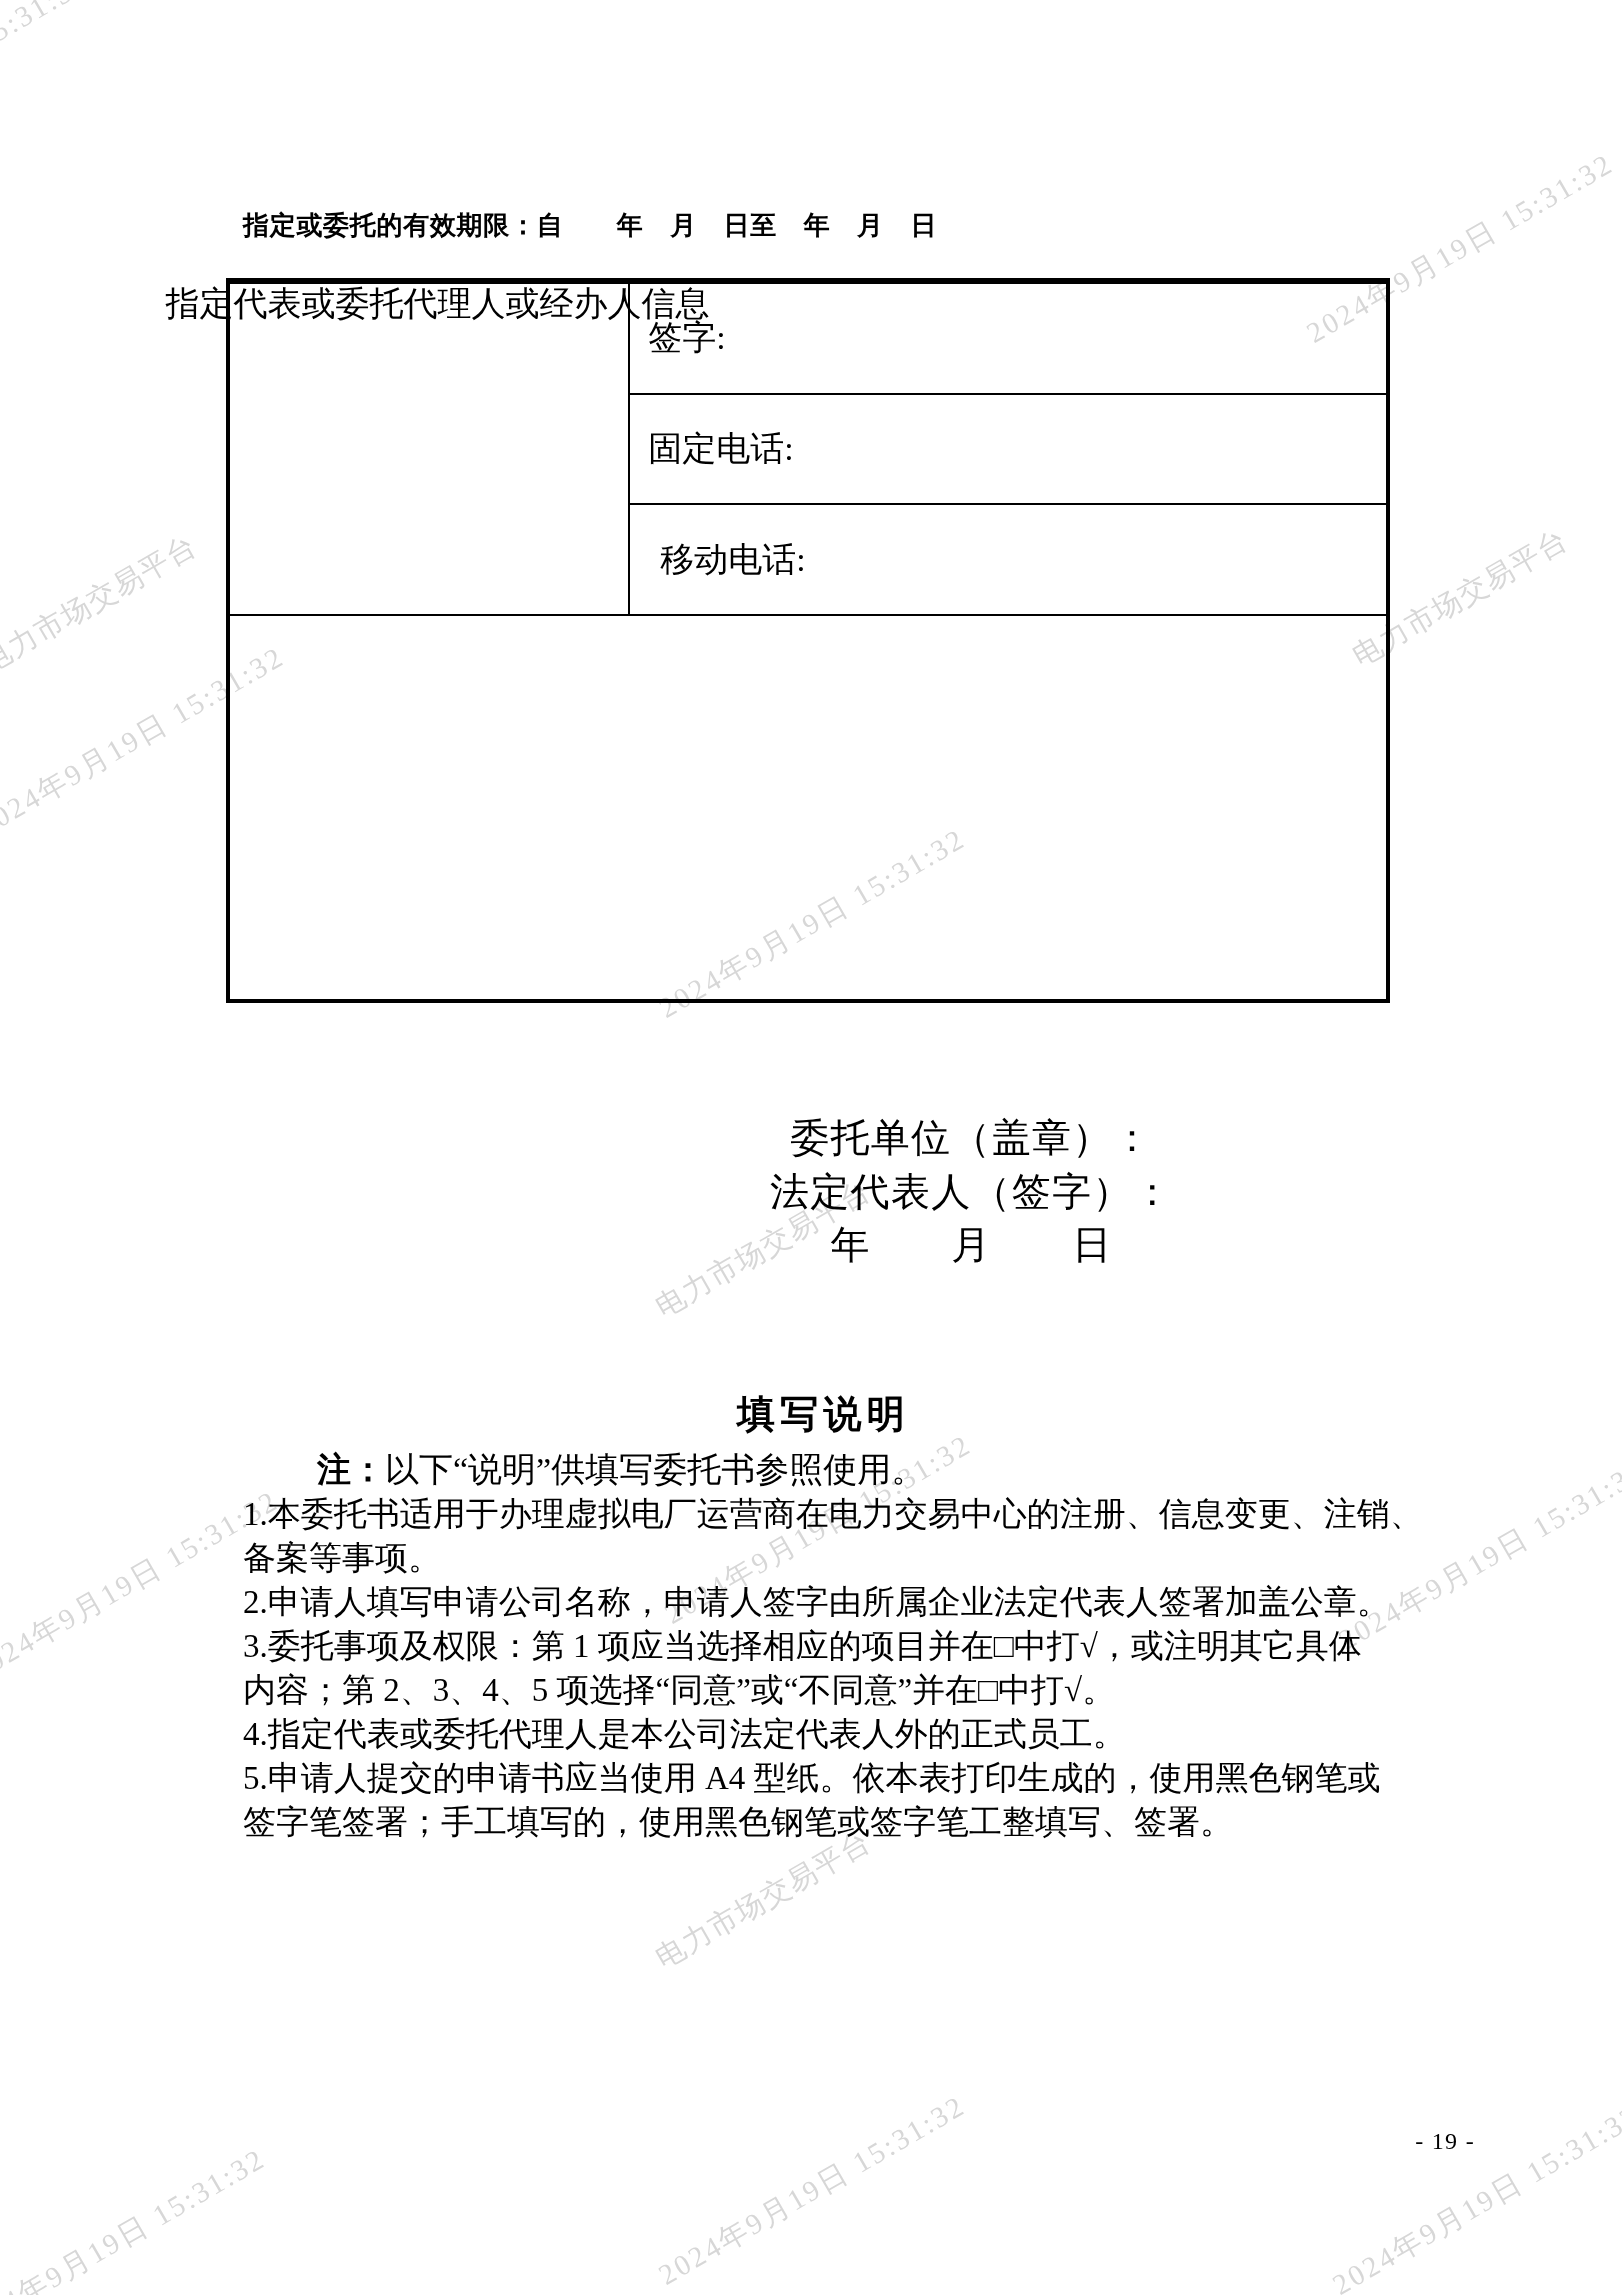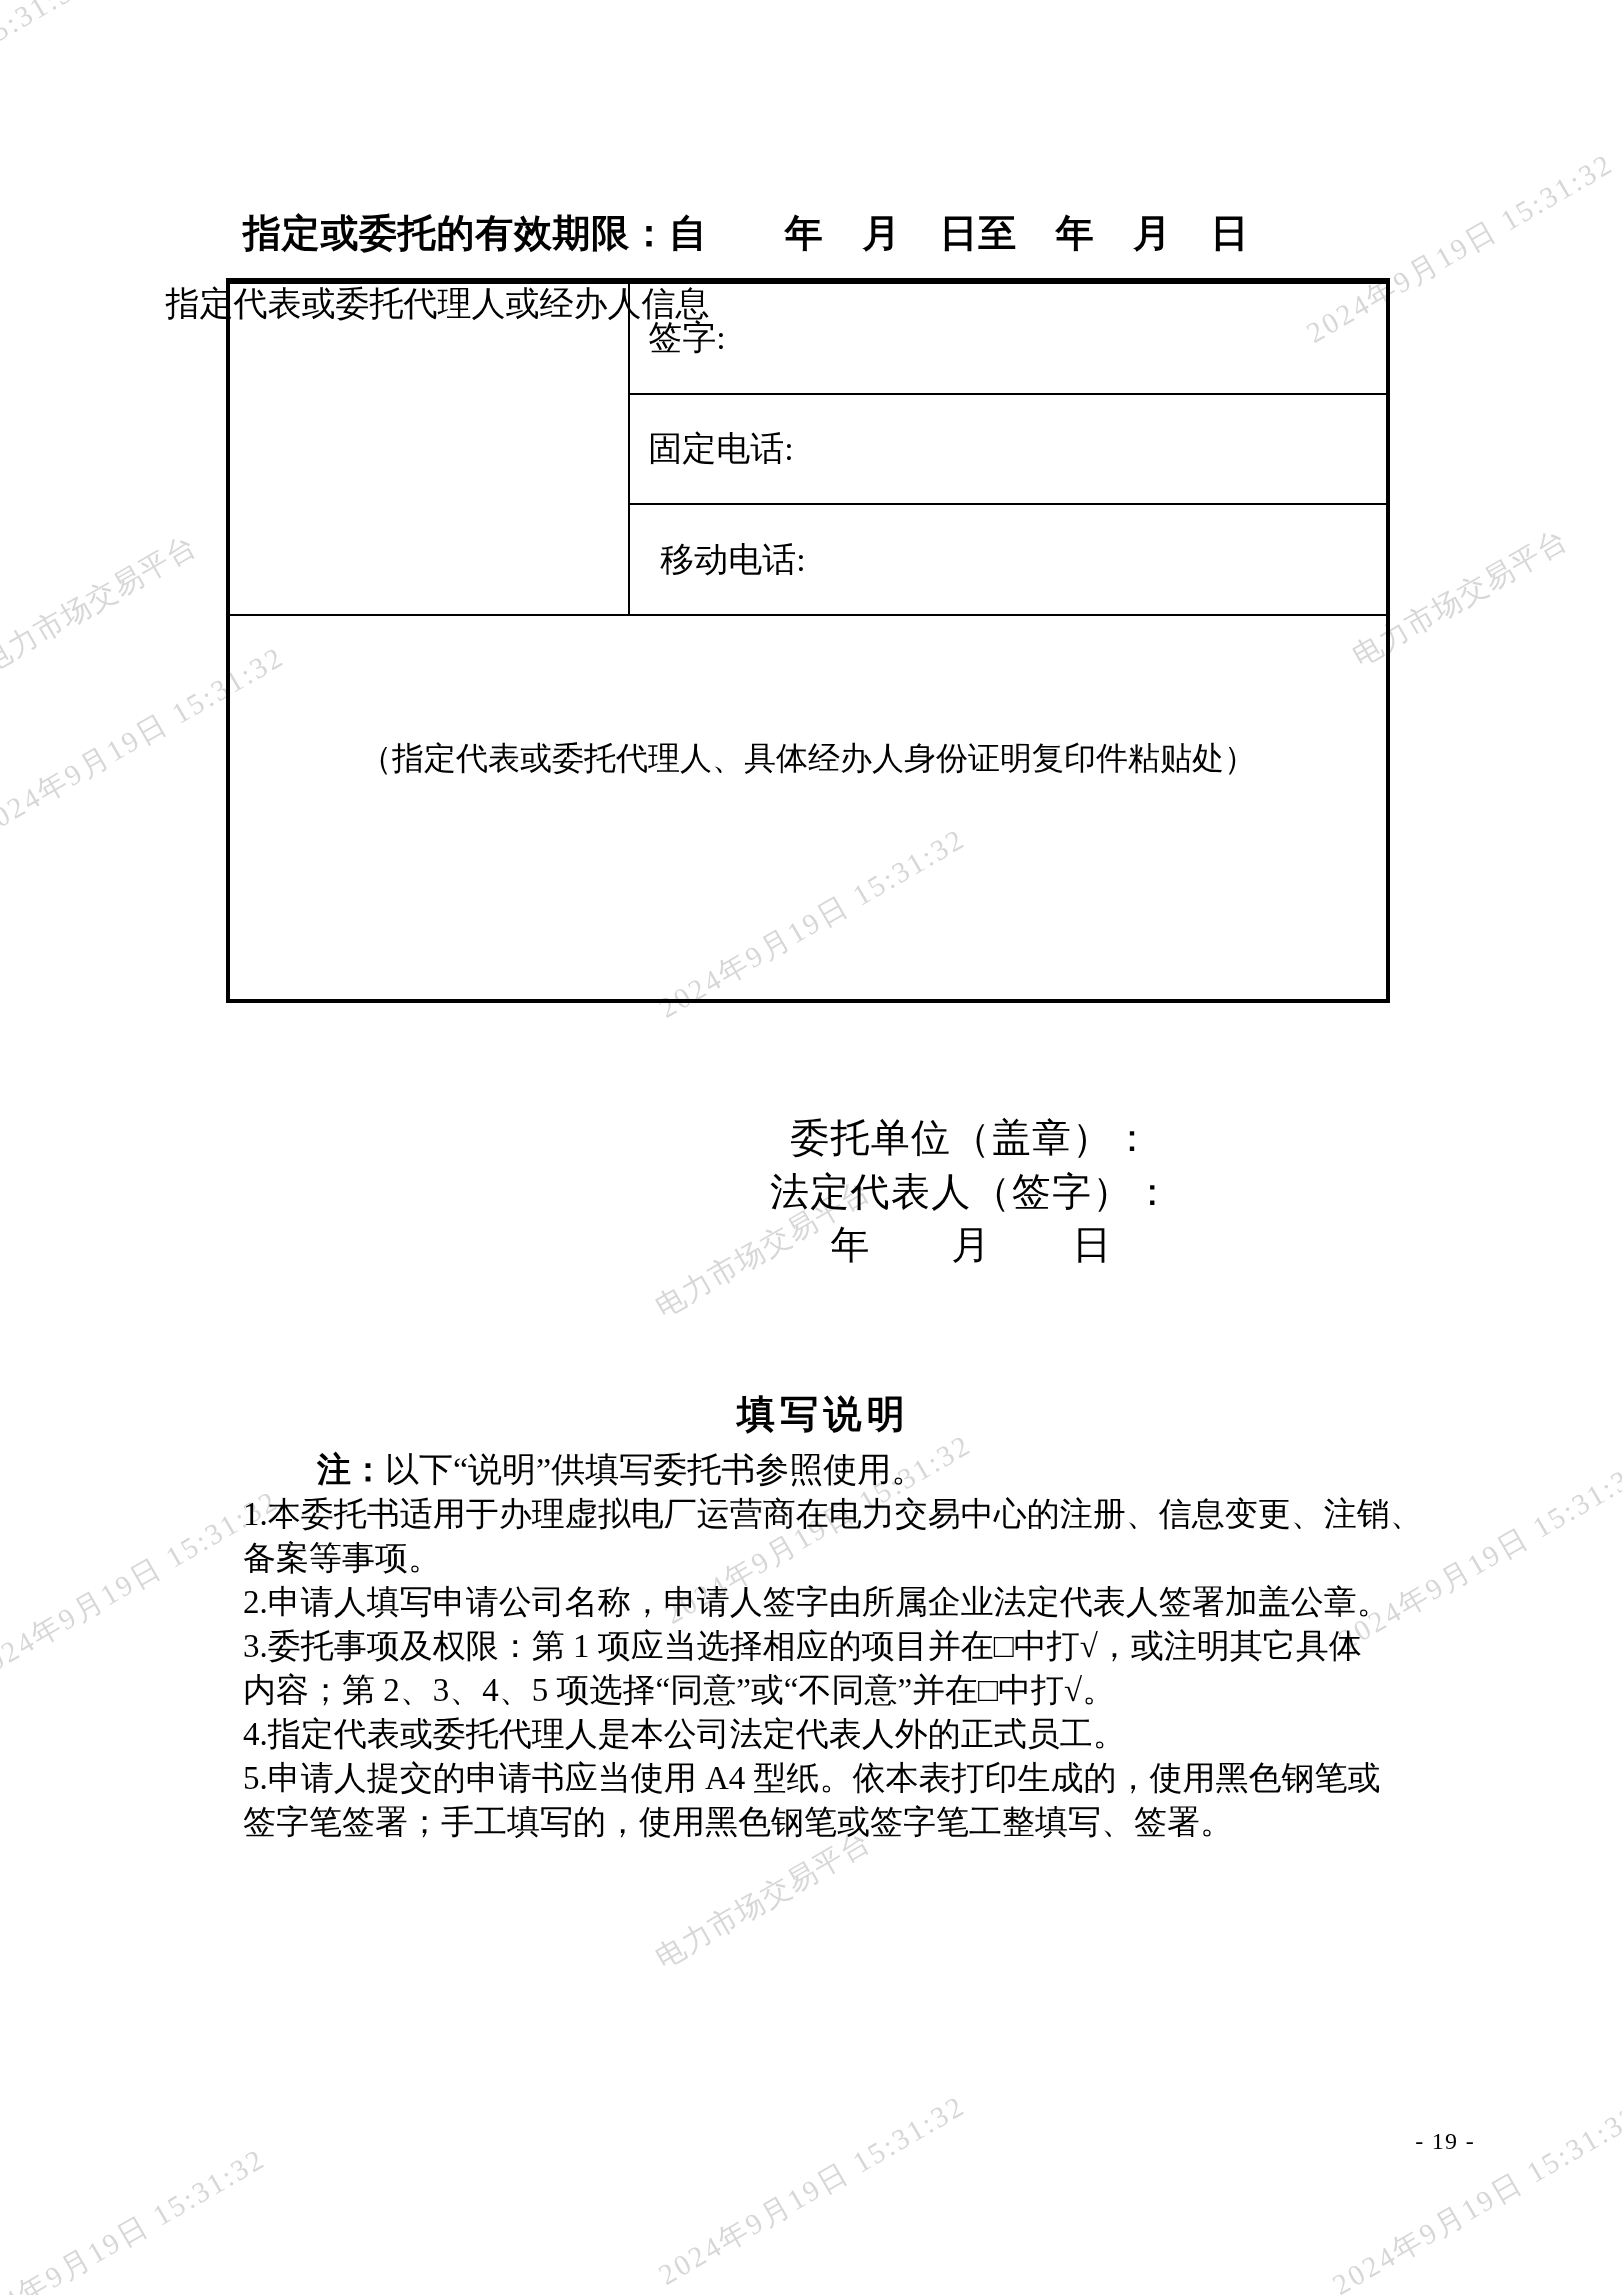--- a/index.html
+++ b/index.html
@@ -5,21 +5,21 @@
   html,body{margin:0;padding:0;background:#ffffff;}
   body{width:1623px;height:2295px;font-family:"Liberation Serif","DejaVu Serif",serif;color:#000;}
   .page{position:relative;width:1623px;height:2295px;overflow:hidden;background:#fff;}
   .wm-layer{position:absolute;inset:0;z-index:0;}
   .wm{position:absolute;white-space:nowrap;line-height:34px;font-size:29px;
       transform-origin:left center;transform:rotate(-30deg);user-select:none;}
   .wm.ts{letter-spacing:2.6px;}
   .wm.pf{letter-spacing:1.3px;}
   .content{position:absolute;inset:0;z-index:1;}
 
-  .doc-title{position:absolute;left:243px;top:208px;font-size:38px;font-weight:700;
+  .doc-title{position:absolute;left:243px;top:208px;font-size:26px;font-weight:700;
              white-space:nowrap;letter-spacing:0.7px;}
 
   .doc-table{position:absolute;left:226px;top:278px;width:1164px;height:725px;
              border:4.6px solid #000;border-top-width:6.5px;box-sizing:border-box;
              display:flex;flex-direction:column;}
   .top-section{height:330px;border-bottom:2.6px solid #000;display:flex;flex-shrink:0;}
   .left-cell{width:400px;border-right:2.6px solid #000;box-sizing:border-box;
              display:flex;flex-direction:row;justify-content:center;
              padding-left:17px;row-gap:98px;}
   .left-cell div{font-size:34px;line-height:39px;white-space:nowrap;}
@@ -89,23 +89,20 @@
           <div class="field-row">
             <span class="field-label">固定电话:</span>
             <span class="field-value"></span>
           </div>
           <div class="field-row">
             <span class="field-label">移动电话:</span>
             <span class="field-value"></span>
           </div>
         </div>
       </div>
-      <div class="paste-cell">
-        <div class="paste-note">（指定代表或委托代理人、具体经办人身份证明复印件粘贴处）</div>
-      </div>
     </div>
 
     <div class="sig-block">
       <div class="sig-line">委托单位（盖章）：</div>
       <div class="sig-line">法定代表人（签字）：</div>
       <div class="sig-line">年　　月　　日</div>
     </div>
 
     <div class="instr-title">填写说明</div>
 

